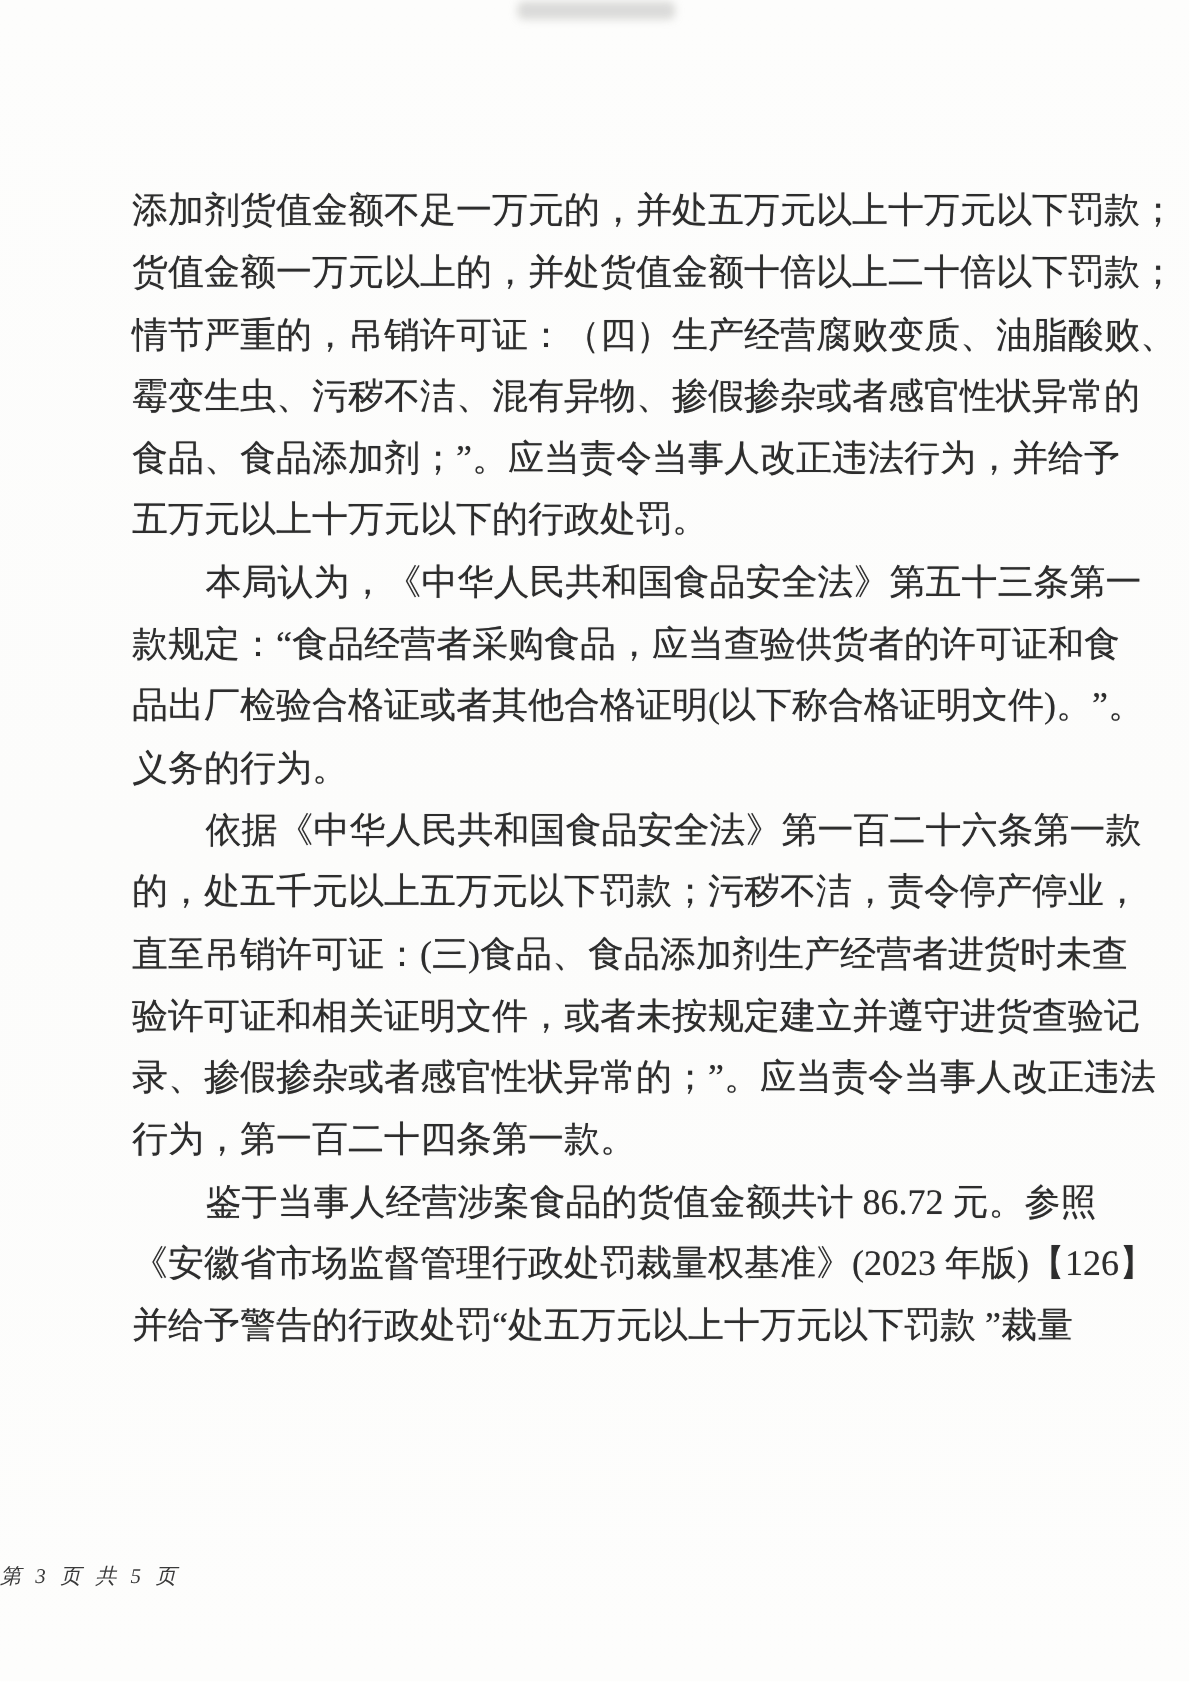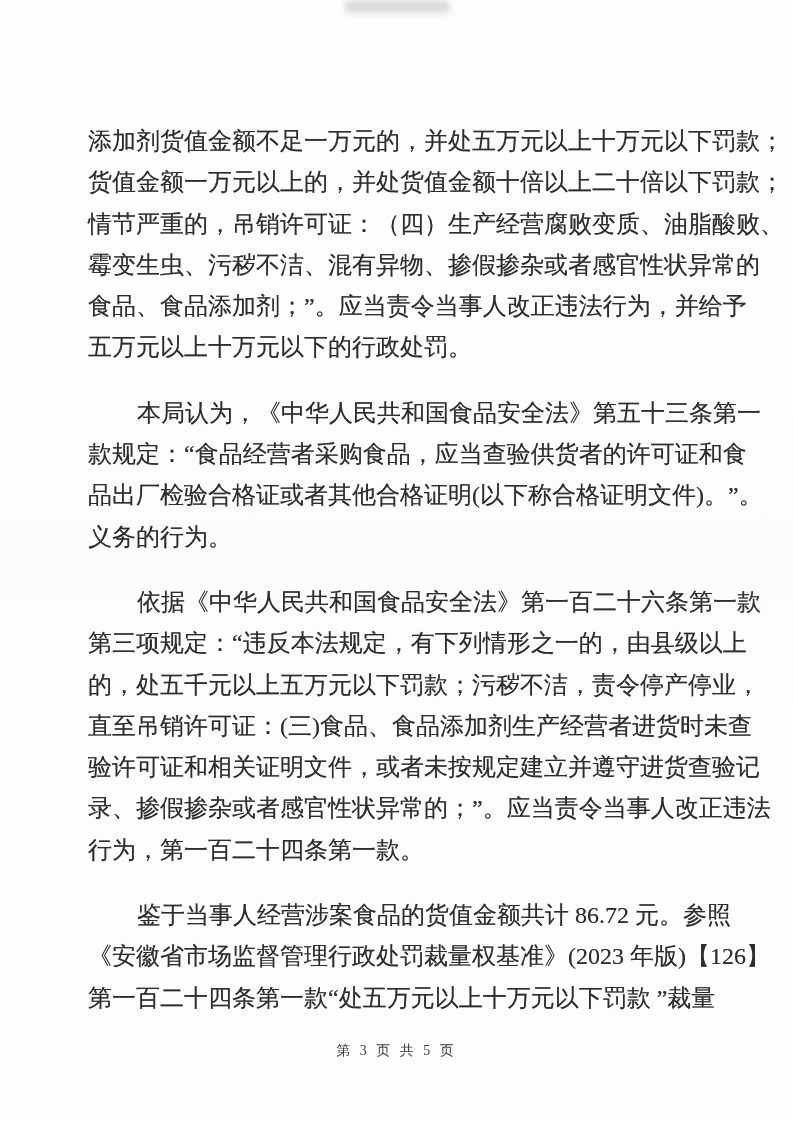--- a/index.html
+++ b/index.html
@@ -39,34 +39,33 @@
     line-height: 41.3px;
     font-size: 24px;
     color: #2d2d2d;
     text-align: justify;
     text-align-last: justify;
     white-space: nowrap;
     text-shadow: 0 0 0.5px rgba(45,45,45,0.55);
   }
   .line.indent {
     text-indent: 49px;
-    margin-top: 24px;
   }
   .line.para-end {
     text-align-last: left;
   }
   .page-footer {
     position: absolute;
     left: 0;
     top: 1042px;
     width: 793px;
-    text-align: center;
     font-size: 14px;
     letter-spacing: 3px;
     color: #3a3a3a;
+    font-style: italic;
   }
 </style>
 </head>
 <body>
 
 <div class="page">
 
   <div class="scan-smudge"></div>
 
   <div class="doc-body">
@@ -74,26 +73,25 @@
     <div class="line">货值金额一万元以上的，并处货值金额十倍以上二十倍以下罚款；</div>
     <div class="line">情节严重的，吊销许可证：（四）生产经营腐败变质、油脂酸败、</div>
     <div class="line">霉变生虫、污秽不洁、混有异物、掺假掺杂或者感官性状异常的</div>
     <div class="line">食品、食品添加剂；”。应当责令当事人改正违法行为，并给予</div>
     <div class="line para-end">五万元以上十万元以下的行政处罚。</div>
     <div class="line indent">本局认为，《中华人民共和国食品安全法》第五十三条第一</div>
     <div class="line">款规定：“食品经营者采购食品，应当查验供货者的许可证和食</div>
     <div class="line">品出厂检验合格证或者其他合格证明(以下称合格证明文件)。”。</div>
     <div class="line para-end">义务的行为。</div>
     <div class="line indent">依据《中华人民共和国食品安全法》第一百二十六条第一款</div>
-    <div class="line">第三项规定：“违反本法规定，有下列情形之一的，由县级以上</div>
     <div class="line">的，处五千元以上五万元以下罚款；污秽不洁，责令停产停业，</div>
     <div class="line">直至吊销许可证：(三)食品、食品添加剂生产经营者进货时未查</div>
     <div class="line">验许可证和相关证明文件，或者未按规定建立并遵守进货查验记</div>
     <div class="line">录、掺假掺杂或者感官性状异常的；”。应当责令当事人改正违法</div>
     <div class="line para-end">行为，第一百二十四条第一款。</div>
     <div class="line indent">鉴于当事人经营涉案食品的货值金额共计 86.72 元。参照</div>
     <div class="line">《安徽省市场监督管理行政处罚裁量权基准》(2023 年版)【126】</div>
-    <div class="line">第一百二十四条第一款“处五万元以上十万元以下罚款 ”裁量</div>
+    <div class="line">并给予警告的行政处罚“处五万元以上十万元以下罚款 ”裁量</div>
   </div>
 
   <div class="page-footer">第 3 页 共 5 页</div>
 
 </div>
 
 </body></html>

